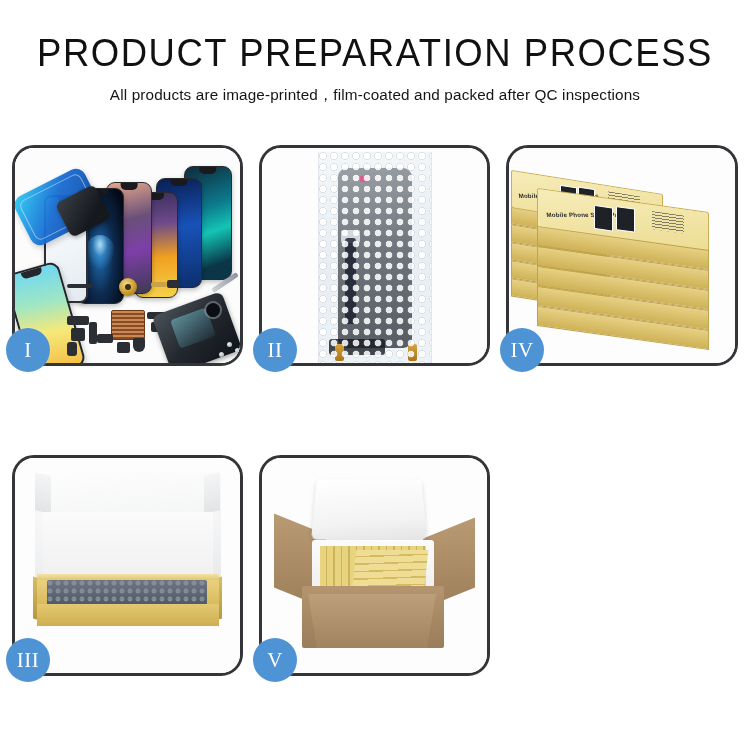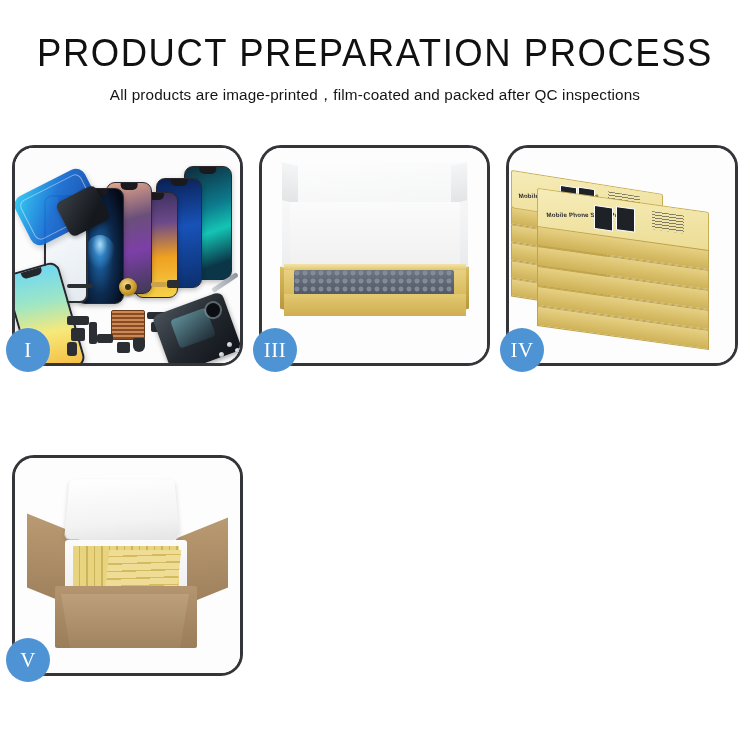--- a/index.html
+++ b/index.html
@@ -462,78 +462,94 @@
         <div class="chassis-big"></div>
         <div class="tweezer"></div>
         <div class="screw" style="right:10px; top:66px;"></div>
         <div class="screw" style="right:2px;  top:72px;"></div>
         <div class="screw" style="right:18px; top:76px;"></div>
       </div>
     </div>
     <div class="step-badge">I</div>
   </div>
 
+  <div class="step-panel">
+    <div class="panel-clip">
+      <div class="bubble-bag">
+        <div class="lcd-inside">
+          <div class="pink-dot"></div>
+        </div>
+        <div class="lcd-connector"></div>
+        <div class="lcd-flex"></div>
+        <div class="lcd-foot"></div>
+        <div class="gold-tab" style="left:16px; bottom:4px;"></div>
+        <div class="gold-tab" style="right:14px; bottom:4px;"></div>
+        <div class="bubble-overlay"></div>
+      </div>
+    </div>
+    <div class="step-badge">II</div>
+  </div>
+
+  <div class="step-panel">
+    <div class="panel-clip">
+      <div class="stack">
+
+        <div class="rbox-edge" style="left:2px;  top:66px;  width:94px; height:16px; transform:skewY(9deg);"></div>
+        <div class="rbox-edge" style="left:2px;  top:84px;  width:94px; height:16px; transform:skewY(9deg);"></div>
+        <div class="rbox-edge" style="left:2px;  top:102px; width:94px; height:16px; transform:skewY(9deg);"></div>
+        <div class="rbox-edge" style="left:2px;  top:120px; width:94px; height:16px; transform:skewY(9deg);"></div>
+        <div class="rbox-edge" style="left:2px;  top:138px; width:94px; height:16px; transform:skewY(9deg);"></div>
+
+        <div class="rbox" style="left:2px; top:34px; width:150px; height:36px; transform:skewY(9deg);">
+          <div class="rbox-top">
+            <div class="rbox-label" style="left:6px; top:13px; transform:rotate(-9deg);">Mobile Phone Spare Parts</div>
+            <div class="rbox-img" style="left:48px; top:6px; width:15px; height:20px;"></div>
+            <div class="rbox-img" style="left:66px; top:5px; width:15px; height:20px;"></div>
+            <div class="rbox-lines" style="left:96px; top:5px;"></div>
+          </div>
+        </div>
+
+        <div class="rbox" style="left:28px; top:52px; width:170px; height:40px; transform:skewY(8deg);">
+          <div class="rbox-top">
+            <div class="rbox-label" style="left:8px; top:15px; transform:rotate(-8deg);">Mobile Phone Spare Parts</div>
+            <div class="rbox-img" style="left:56px; top:8px; width:17px; height:22px;"></div>
+            <div class="rbox-img" style="left:78px; top:6px; width:17px; height:22px;"></div>
+            <div class="rbox-lines" style="left:114px; top:6px;"></div>
+          </div>
+        </div>
+
+        <div class="rbox-edge" style="left:28px; top:90px;  width:170px; height:18px; transform:skewY(8deg);"></div>
+        <div class="rbox-edge" style="left:28px; top:110px; width:170px; height:18px; transform:skewY(8deg);"></div>
+        <div class="rbox-edge" style="left:28px; top:130px; width:170px; height:18px; transform:skewY(8deg);"></div>
+        <div class="rbox-edge" style="left:28px; top:150px; width:170px; height:18px; transform:skewY(8deg);"></div>
+        <div class="rbox-edge" style="left:28px; top:170px; width:170px; height:18px; transform:skewY(8deg);"></div>
+
+      </div>
+    </div>
+    <div class="step-badge">IV</div>
+  </div>
 
   <div class="step-panel">
     <div class="panel-clip">
       <div class="box3-lid"></div>
       <div class="box3-lid-flap-l"></div>
       <div class="box3-lid-flap-r"></div>
       <div class="box3-foam"></div>
       <div class="box3-side-l"></div>
       <div class="box3-side-r"></div>
       <div class="box3-tray"></div>
       <div class="box3-inner-dark"></div>
       <div class="box3-tray-front"></div>
       <div class="box3-tray-lip"></div>
     </div>
     <div class="step-badge">III</div>
   </div>
 
   <div class="step-panel">
     <div class="panel-clip">
-      <div class="stack">
-
-        <div class="rbox-edge" style="left:2px;  top:66px;  width:94px; height:16px; transform:skewY(9deg);"></div>
-        <div class="rbox-edge" style="left:2px;  top:84px;  width:94px; height:16px; transform:skewY(9deg);"></div>
-        <div class="rbox-edge" style="left:2px;  top:102px; width:94px; height:16px; transform:skewY(9deg);"></div>
-        <div class="rbox-edge" style="left:2px;  top:120px; width:94px; height:16px; transform:skewY(9deg);"></div>
-        <div class="rbox-edge" style="left:2px;  top:138px; width:94px; height:16px; transform:skewY(9deg);"></div>
-
-        <div class="rbox" style="left:2px; top:34px; width:150px; height:36px; transform:skewY(9deg);">
-          <div class="rbox-top">
-            <div class="rbox-label" style="left:6px; top:13px; transform:rotate(-9deg);">Mobile Phone Spare Parts</div>
-            <div class="rbox-img" style="left:48px; top:6px; width:15px; height:20px;"></div>
-            <div class="rbox-img" style="left:66px; top:5px; width:15px; height:20px;"></div>
-            <div class="rbox-lines" style="left:96px; top:5px;"></div>
-          </div>
-        </div>
-
-        <div class="rbox" style="left:28px; top:52px; width:170px; height:40px; transform:skewY(8deg);">
-          <div class="rbox-top">
-            <div class="rbox-label" style="left:8px; top:15px; transform:rotate(-8deg);">Mobile Phone Spare Parts</div>
-            <div class="rbox-img" style="left:56px; top:8px; width:17px; height:22px;"></div>
-            <div class="rbox-img" style="left:78px; top:6px; width:17px; height:22px;"></div>
-            <div class="rbox-lines" style="left:114px; top:6px;"></div>
-          </div>
-        </div>
-
-        <div class="rbox-edge" style="left:28px; top:90px;  width:170px; height:18px; transform:skewY(8deg);"></div>
-        <div class="rbox-edge" style="left:28px; top:110px; width:170px; height:18px; transform:skewY(8deg);"></div>
-        <div class="rbox-edge" style="left:28px; top:130px; width:170px; height:18px; transform:skewY(8deg);"></div>
-        <div class="rbox-edge" style="left:28px; top:150px; width:170px; height:18px; transform:skewY(8deg);"></div>
-        <div class="rbox-edge" style="left:28px; top:170px; width:170px; height:18px; transform:skewY(8deg);"></div>
-
-      </div>
-    </div>
-    <div class="step-badge">IV</div>
-  </div>
-
-  <div class="step-panel">
-    <div class="panel-clip">
       <div class="c5-flap-l"></div>
       <div class="c5-flap-r"></div>
       <div class="c5-foamlid"></div>
       <div class="c5-foam-inner"></div>
       <div class="c5-contents"></div>
       <div class="c5-contents2"></div>
       <div class="c5-body"></div>
       <div class="c5-body-front"></div>
     </div>
     <div class="step-badge">V</div>

